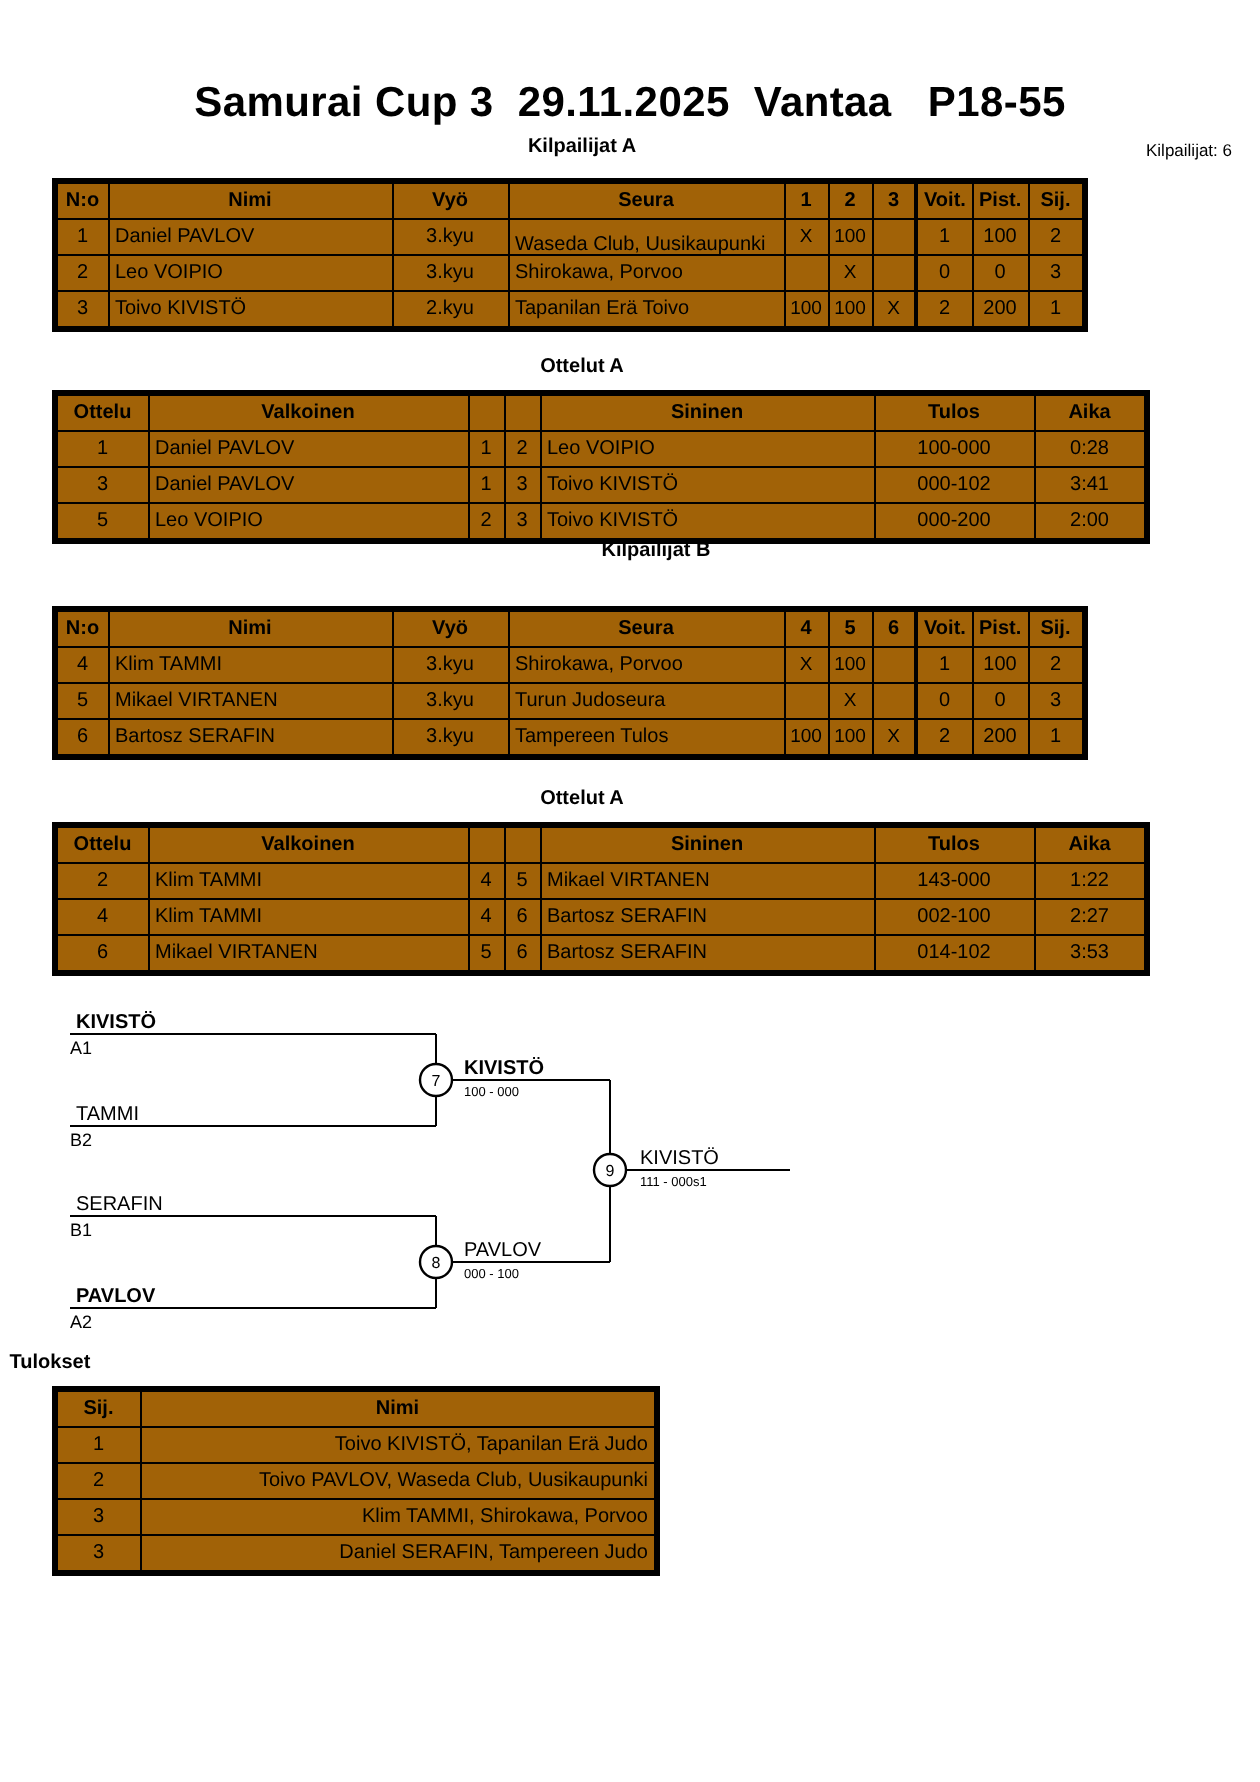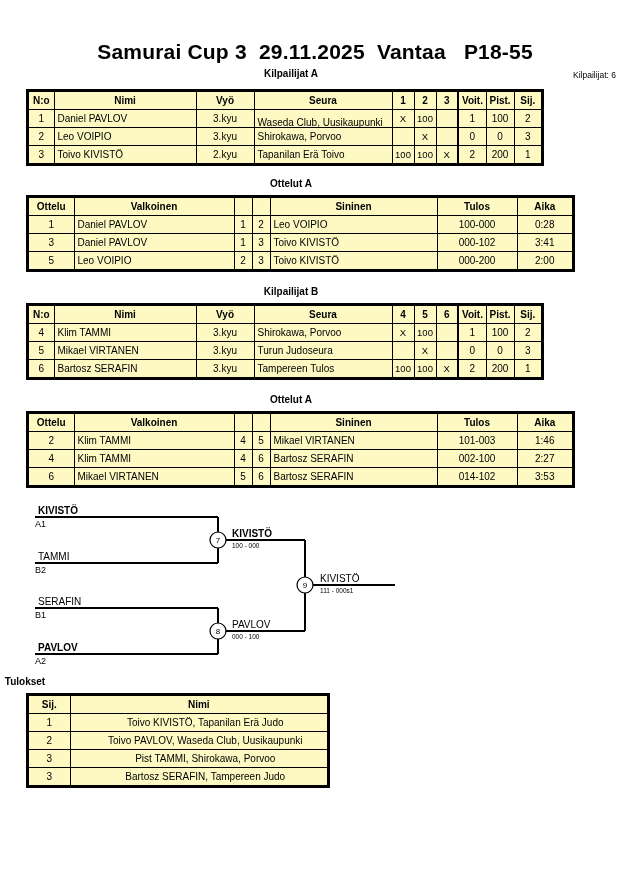--- a/index.html
+++ b/index.html
@@ -19,21 +19,21 @@
   #entrants-count{
     right:14px;top:70px;font-size:8.5px;font-weight:normal;white-space:nowrap;
   }
   .section-caption{
     width:582px;left:0;text-align:center;font-size:10px;font-weight:bold;
   }
 
   
   table.grid{
     position:absolute;border-collapse:collapse;
-    background:#fef9c3;font-size:10px;
+    background:#a16207;font-size:10px;
     table-layout:fixed;
   }
   table.grid td,table.grid th{
     border:1px solid #000;
     padding:0 3px;height:17px;line-height:17px;
     font-weight:normal;overflow:hidden;white-space:nowrap;
   }
   table.grid th{font-weight:bold;text-align:center;}
   table.grid{outline:1px solid #000;}
   .outer{border:2px solid #000;}
@@ -57,21 +57,21 @@
   
   .matches td.ot{text-align:center;}
   .matches td.wh{text-align:left;}
   .matches td.num{text-align:center;}
   .matches td.bl{text-align:left;}
   .matches td.res{text-align:center;}
   .matches td.time{text-align:center;}
 
   
   .results td.sij{text-align:center;}
-  .results td.nm{text-align:center;padding-left:16px;}
+  .results td.nm{text-align:right;padding-left:16px;}
 
   
   #bracket{left:0;top:495px;width:630px;height:180px;}
   #bracket svg{display:block;}
   .bk-name{font-family:"Liberation Sans",sans-serif;font-size:10px;}
   .bk-name.bold{font-weight:bold;}
   .bk-seed{font-family:"Liberation Sans",sans-serif;font-size:9px;}
   .bk-score{font-family:"Liberation Sans",sans-serif;font-size:6.5px;}
   .bk-num{font-family:"Liberation Sans",sans-serif;font-size:8px;}
 </style>
@@ -199,21 +199,21 @@
       <td class="wh">Leo VOIPIO</td>
       <td class="num">2</td>
       <td class="num">3</td>
       <td class="bl b">Toivo KIVISTÖ</td>
       <td class="res">000-200</td>
       <td class="time">2:00</td>
     </tr>
   </tbody>
 </table>
 
-<div class="abs section-caption" style="top:286px;">Kilpailijat B</div>
+<div class="abs section-caption" style="top:270px;margin-left:37px;">Kilpailijat B</div>
 
 <table class="grid pool outer" id="tbl-pool-b" style="left:27px;top:304px;width:490px;">
   <colgroup>
     <col style="width:26px">
       <col style="width:142px">
       <col style="width:58px">
       <col style="width:138px">
     <col style="width:22px">
       <col style="width:22px">
       <col style="width:22px">
@@ -298,22 +298,22 @@
       <th class="c">Aika</th>
     </tr>
   </thead>
   <tbody>
     <tr>
       <td class="ot">2</td>
       <td class="wh b">Klim TAMMI</td>
       <td class="num">4</td>
       <td class="num">5</td>
       <td class="bl">Mikael VIRTANEN</td>
-      <td class="res">101-003</td>
-      <td class="time">1:46</td>
+      <td class="res">143-000</td>
+      <td class="time">1:22</td>
     </tr>
     <tr>
       <td class="ot">4</td>
       <td class="wh">Klim TAMMI</td>
       <td class="num">4</td>
       <td class="num">6</td>
       <td class="bl b">Bartosz SERAFIN</td>
       <td class="res">002-100</td>
       <td class="time">2:27</td>
     </tr>
@@ -403,20 +403,20 @@
     <tr>
       <td class="sij">1</td>
       <td class="nm">Toivo KIVISTÖ, Tapanilan Erä Judo</td>
     </tr>
     <tr>
       <td class="sij">2</td>
       <td class="nm">Toivo PAVLOV, Waseda Club, Uusikaupunki</td>
     </tr>
     <tr>
       <td class="sij">3</td>
-      <td class="nm">Pist TAMMI, Shirokawa, Porvoo</td>
+      <td class="nm">Klim TAMMI, Shirokawa, Porvoo</td>
     </tr>
     <tr>
       <td class="sij">3</td>
-      <td class="nm">Bartosz SERAFIN, Tampereen Judo</td>
+      <td class="nm">Daniel SERAFIN, Tampereen Judo</td>
     </tr>
   </tbody>
 </table>
 
 </body></html>

